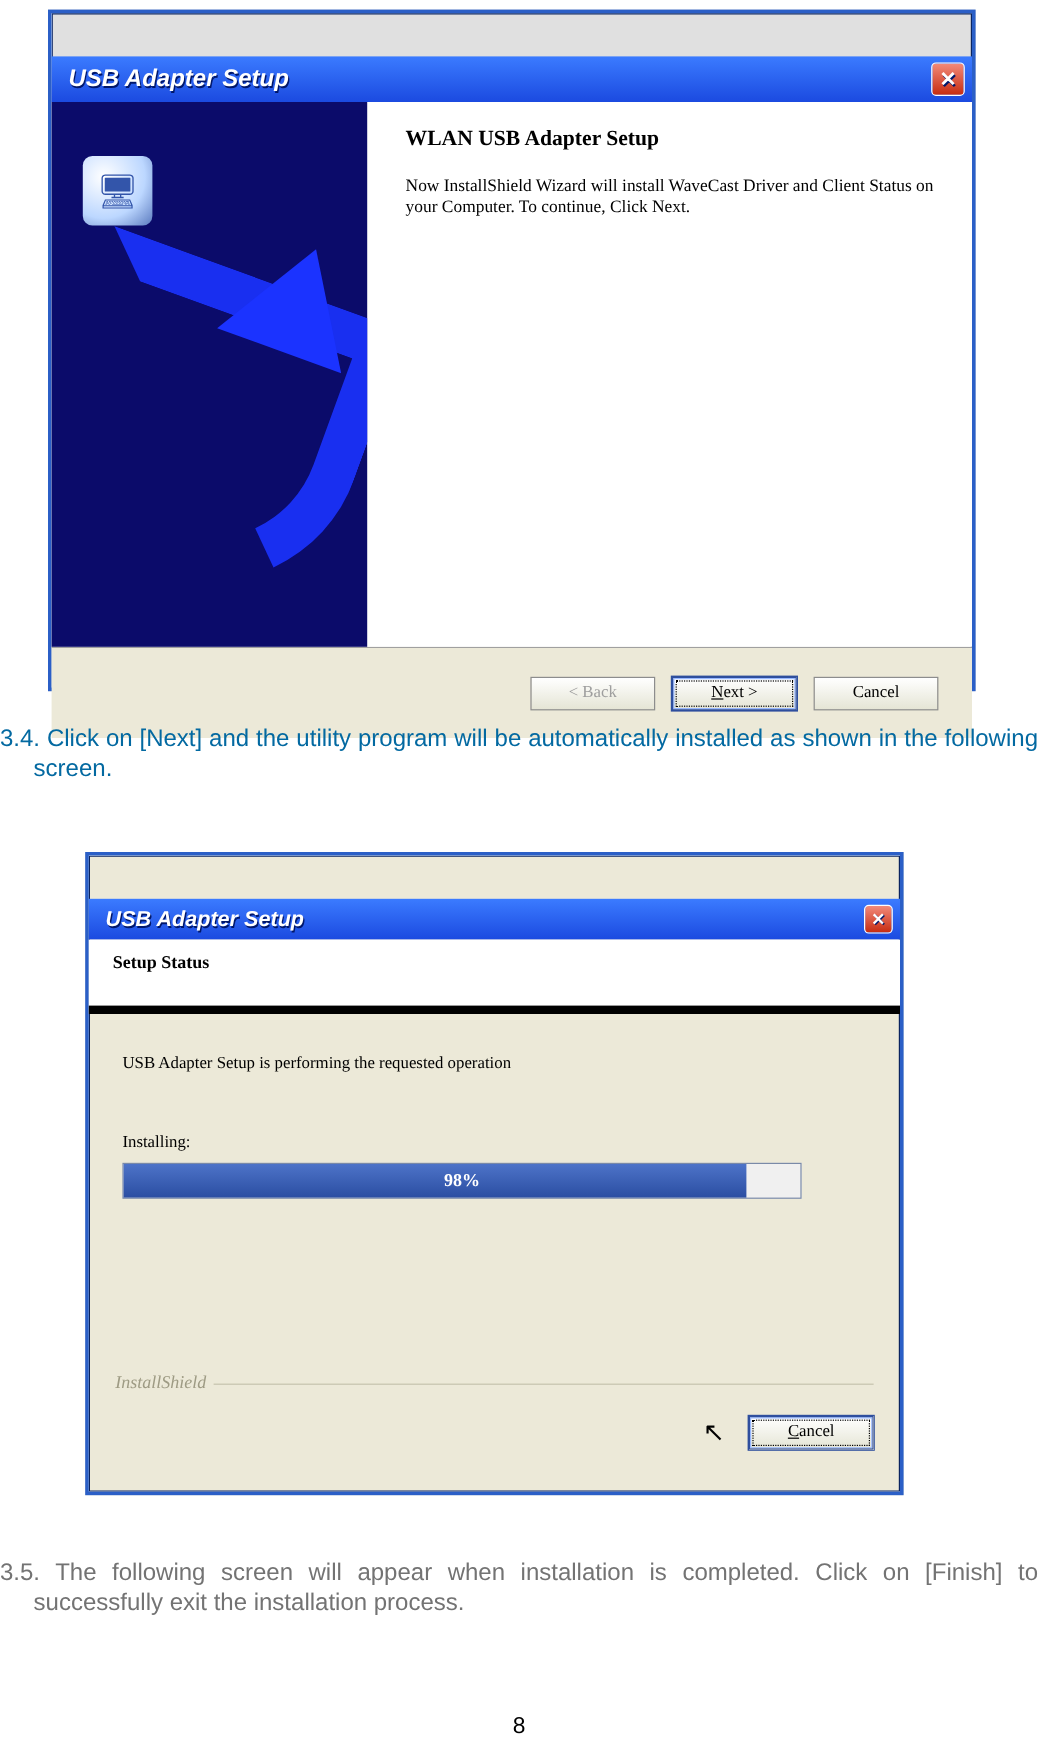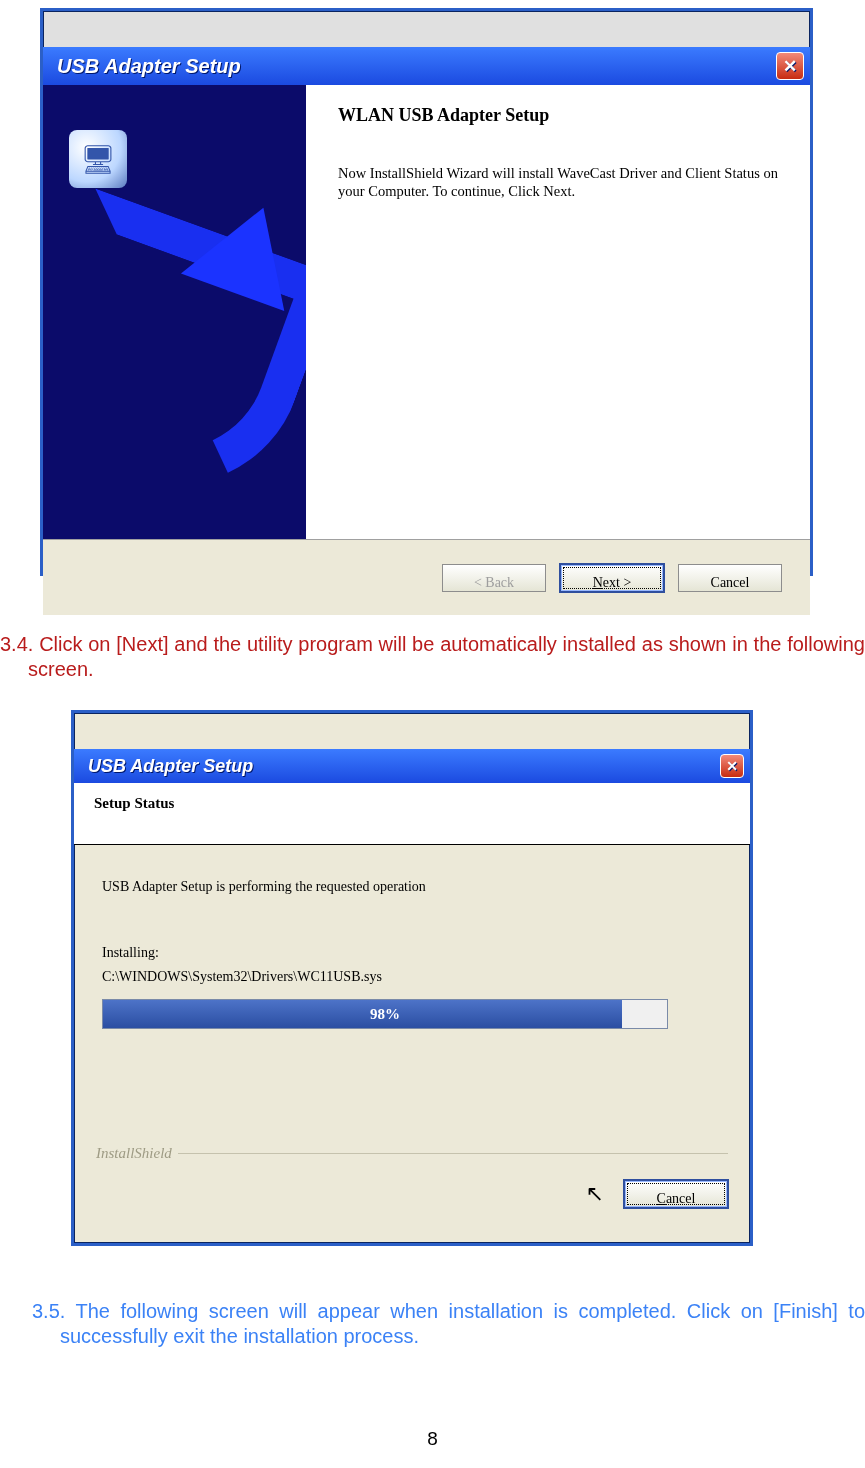--- a/index.html
+++ b/index.html
@@ -30,50 +30,50 @@
   .sidepanel .box { position:absolute; left:26px; top:45px; width:58px; height:58px;
     border-radius:8px; background: radial-gradient(circle at 30% 30%, #fff, #bcd7ff 60%, #5a7abf);
     display:flex; align-items:center; justify-content:center; }
   .sidepanel .box span{font-size:28px; color:#3355aa;}
   .sidepanel .arrow-shape{
     position:absolute; left:-30px; top:110px; width:340px; height:340px;
   }
   .chevpath{ position:absolute; width:260px; height:260px; border:36px solid #1b33ff; border-top-color:transparent; border-right-color:transparent; border-radius:50% 0 0 0; transform:rotate(200deg); left:30px; top:30px; opacity:.9;}
   .arrowhead{position:absolute; left:180px; top:10px; width:0;height:0;border-left:55px solid transparent;border-right:55px solid transparent;border-bottom:90px solid #1b33ff; transform:rotate(20deg);}
   .rtxt { position:absolute; left:295px; top:20px; right:30px; color:#000; font-family: Tahoma, sans-serif; }
-  .rtxt h2{ font:bold 18px Tahoma; margin-bottom:38px;}
+  .rtxt h2{ font:bold 18px Tahoma; margin-bottom:20px;}
   .rtxt p{ font:14.5px Tahoma; line-height:1.25;}
   .win1-footer{
     height:76px; background:#ece9d8; border-top:1px solid #a0a0a0; display:flex; align-items:center;
     justify-content:flex-end; padding-right:28px; gap:14px;
   }
   .wbtn{
     width:104px; height:28px; background:linear-gradient(#fff,#e5e5d5); border:1px solid #8d8d8d;
-    font:14px Tahoma; display:flex; align-items:flex-end; justify-content:center; cursor:pointer;
+    font:14px Tahoma; display:flex; align-items:center; justify-content:center; cursor:pointer;
   }
   .wbtn.disabled{ color:#9e9e9e; cursor:default;}
   .wbtn.default{ border:1px solid #2f4f9e; box-shadow:0 0 0 1px #98b8ff inset, 0 0 0 1px #2f4f9e; outline:1px dotted #000; outline-offset:-4px;}
   .under{ text-decoration: underline; }
 
   
-  .instr1{ position:absolute; left:0; top:632px; width:865px; font:20px Arial; color:#b91c1c;
+  .instr1{ position:absolute; left:0; top:604px; width:865px; font:20px Arial; color:#0369a1;
     padding:0 0 0 0; text-align:justify; line-height:1.25; }
   .instr1 .row{ padding-left:28px; text-indent:-28px; }
-  .instr2{ position:absolute; left:0; top:1299px; width:865px; font:20px Arial; color:#3b82f6;
-    text-align:justify; line-height:1.25;padding-left:32px;}
+  .instr2{ position:absolute; left:0; top:1299px; width:865px; font:20px Arial; color:#737373;
+    text-align:justify; line-height:1.25;}
   .instr2 .row{ padding-left:28px; text-indent:-28px;}
 
   
   .win2{
     position:absolute; left:71px; top:710px; width:682px; height:536px;
     border:3px solid #2b5fc7; background:#ece9d8; box-shadow:0 0 0 1px #0a2460 inset;
   }
   .win2 .titlebar{height:34px; font-size:18px;}
   .win2 .closebtn{width:24px;height:24px;font-size:14px;}
-  .w2head{ height:62px; background:#fff; border-bottom:1px solid #000000; padding:12px 20px;}
+  .w2head{ height:62px; background:#fff; border-bottom:7px solid #000000; padding:12px 20px;}
   .w2head h3{font:bold 15px Tahoma;}
   .w2body{ padding:34px 40px 10px 28px; font:14px Tahoma; color:#000;}
   .w2body .op{margin-bottom:50px;}
   .w2body .lab{margin-bottom:8px;margin-top:40px;}
   .w2body .path{margin-bottom:14px;}
   .pbar{ width:566px; height:30px; border:1px solid #7a8aa8; background:#f0f0f0; position:relative;
     display:flex; align-items:center; justify-content:center; }
   .pbar-fill{ position:absolute; left:0; top:0; height:100%; background:linear-gradient(#4d73c8,#2b4ea2); width:92%;}
   .pbar-txt{ position:relative; font:bold 15px Tahoma; color:#fff; z-index:2;}
   .w2foot{ position:absolute; left:0; right:0; bottom:12px; height:96px; padding:0 22px 18px 22px;}
@@ -133,21 +133,20 @@
     <div class="closebtn">
       <span>✕</span>
     </div>
   </div>
   <div class="w2head">
     <h3>Setup Status</h3>
   </div>
   <div class="w2body">
     <div class="op">USB Adapter Setup is performing the requested operation</div>
     <div class="lab">Installing:</div>
-    <div class="path">C:\WINDOWS\System32\Drivers\WC11USB.sys</div>
     <div class="pbar">
       <div class="pbar-fill"></div>
       <div class="pbar-txt">98%</div>
     </div>
   </div>
   <div class="w2foot">
     <div class="brandrow">
       <span class="brand">InstallShield</span>
       <span class="brandline"></span>
     </div>

